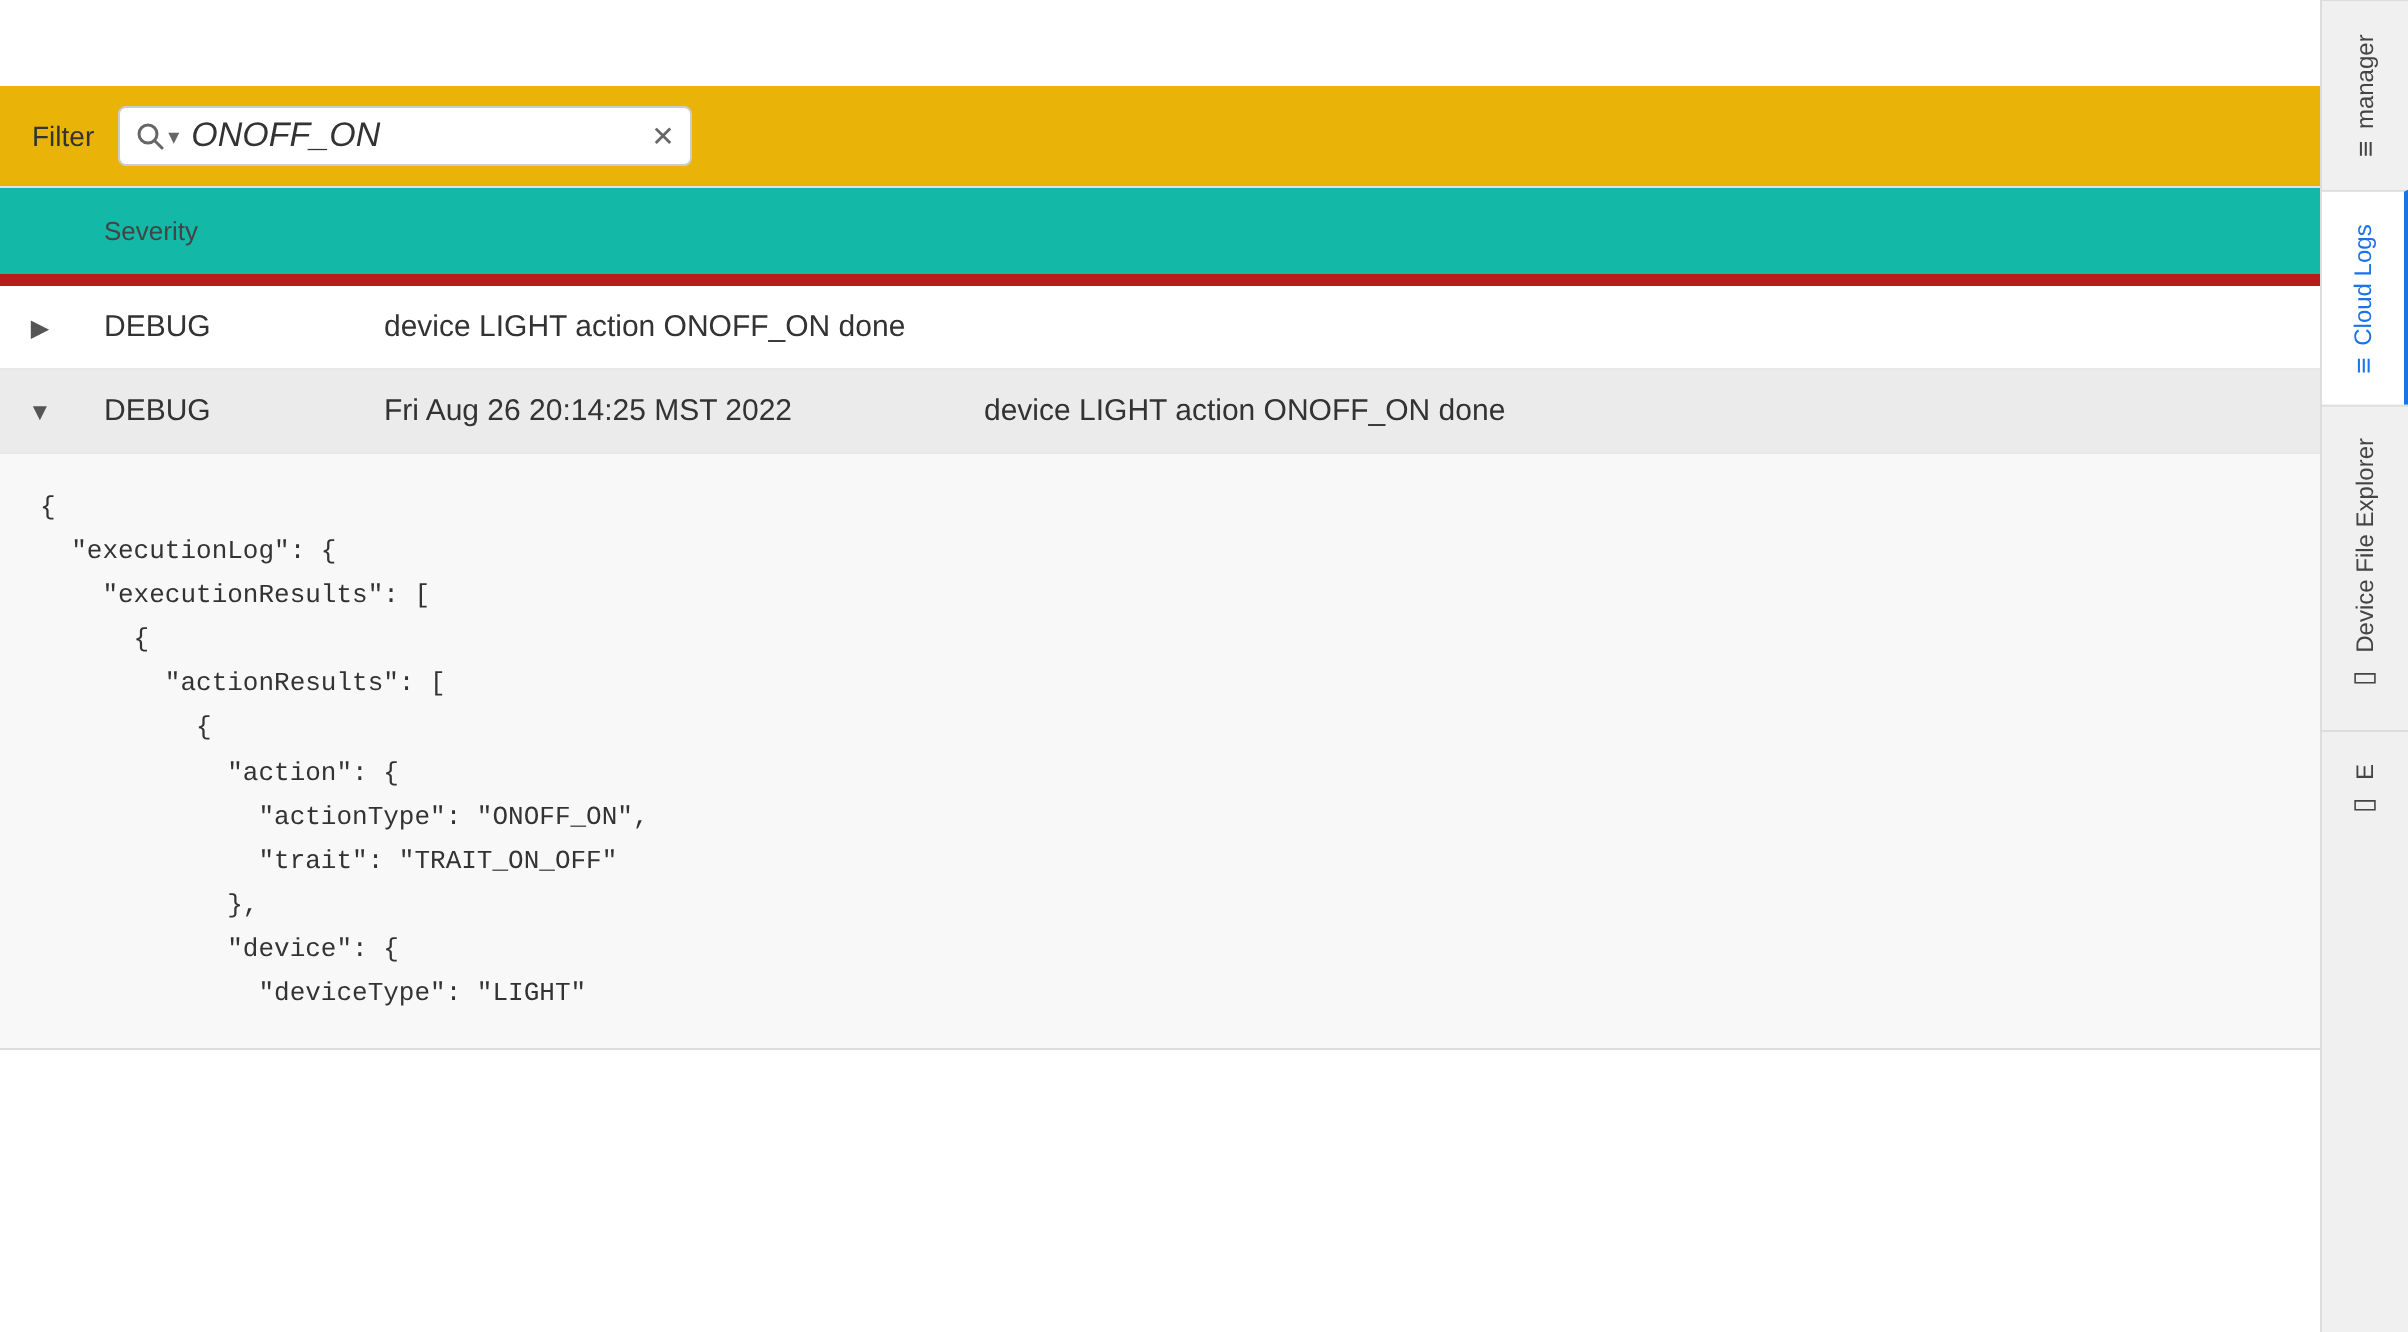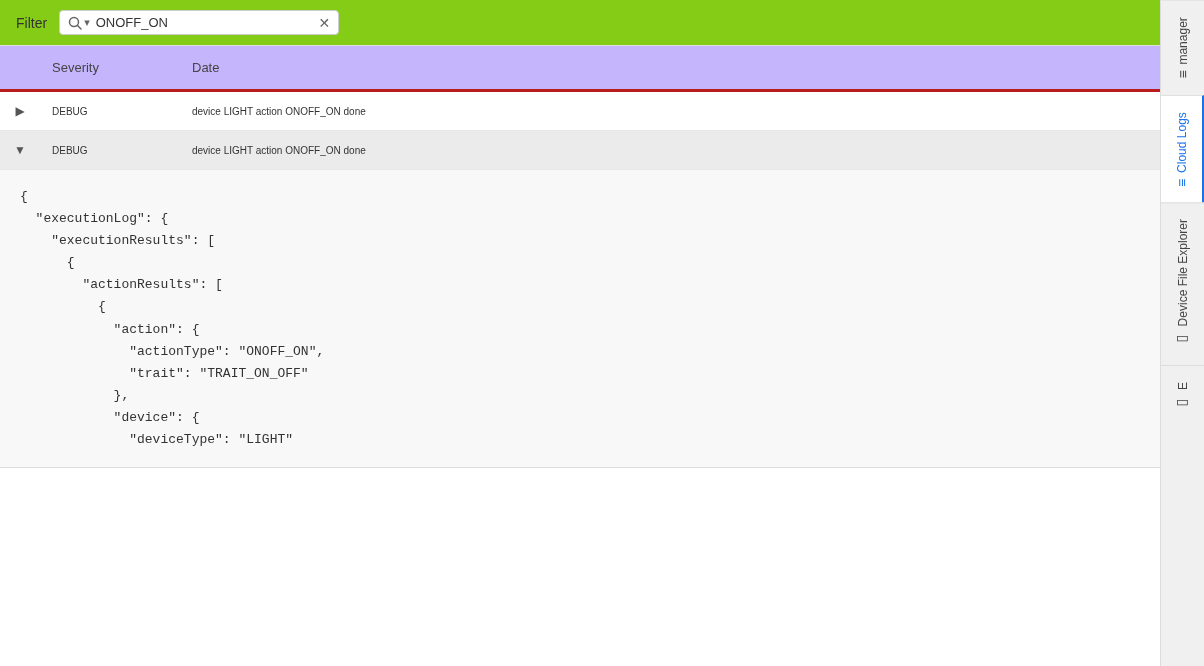--- a/index.html
+++ b/index.html
@@ -22,23 +22,24 @@
       display: flex;
       flex-direction: column;
       background: #fff;
       overflow: hidden;
     }
 
     .filter-bar {
       display: flex;
       align-items: center;
       padding: 10px 16px;
-      background: #84cc16;
+      background: #eab308;
       border-bottom: 1px solid #e0e0e0;
       gap: 12px;
+      margin-top: 43px;
     }
 
     .filter-label {
       font-size: 14px;
       color: #333;
       font-weight: 400;
     }
 
     .filter-input-wrapper {
       display: flex;
@@ -55,56 +56,57 @@
       color: #666;
       font-size: 13px;
       display: flex;
       align-items: center;
       gap: 2px;
     }
 
     .filter-input {
       border: none;
       outline: none;
-      font-size: 13px;
+      font-size: 17px;
       color: #333;
       flex: 1;
       background: transparent;
+      font-style: italic;
     }
 
     .filter-clear {
       cursor: pointer;
       color: #666;
       font-size: 14px;
       line-height: 1;
     }
 
     .table-header {
       display: grid;
       grid-template-columns: 40px 140px 300px 1fr;
-      background: #c4b5fd;
-      border-bottom: 3px solid #b91c1c;
+      background: #14b8a6;
+      border-bottom: 6px solid #b91c1c;
       padding: 8px 0;
     }
 
     .table-header-cell {
       padding: 6px 12px;
       font-size: 13px;
       color: #444;
       font-weight: 500;
     }
 
     .table-rows {
       flex: 1;
       overflow-y: auto;
     }
 
     .row-cell {
       padding: 12px 12px;
-      font-size: 10px;
+      font-size: 15px;
       color: #333;
       display: flex;
       align-items: center;
     }
 
     .expand-arrow {
       font-size: 12px;
       color: #555;
       cursor: pointer;
       justify-content: center;
@@ -193,37 +195,37 @@
         <span style="font-size:11px;color:#666;">▾</span>
       </span>
       <input class="filter-input" value="ONOFF_ON" type="text" style="">
       <span class="filter-clear">✕</span>
     </div>
   </div>
 
   <div class="table-header">
     <div class="table-header-cell"></div>
     <div class="table-header-cell">Severity</div>
-    <div class="table-header-cell">Date</div>
   </div>
 
   <div class="table-rows">
 
     <div class="row-expanded-wrapper">
       <div class="row-header">
         <div class="row-cell expand-arrow">▶</div>
         <div class="row-cell">DEBUG</div>
         <div class="row-cell">device LIGHT action ONOFF_ON done</div>
       </div>
     </div>
 
     <div class="row-expanded-wrapper">
       <div class="row-header expanded-row">
         <div class="row-cell expand-arrow">▼</div>
         <div class="row-cell">DEBUG</div>
+        <div class="row-cell">Fri Aug 26 20:14:25 MST 2022</div>
         <div class="row-cell">device LIGHT action ONOFF_ON done</div>
       </div>
       <div class="expanded-content">{
   "executionLog": {
     "executionResults": [
       {
         "actionResults": [
           {
             "action": {
               "actionType": "ONOFF_ON",

